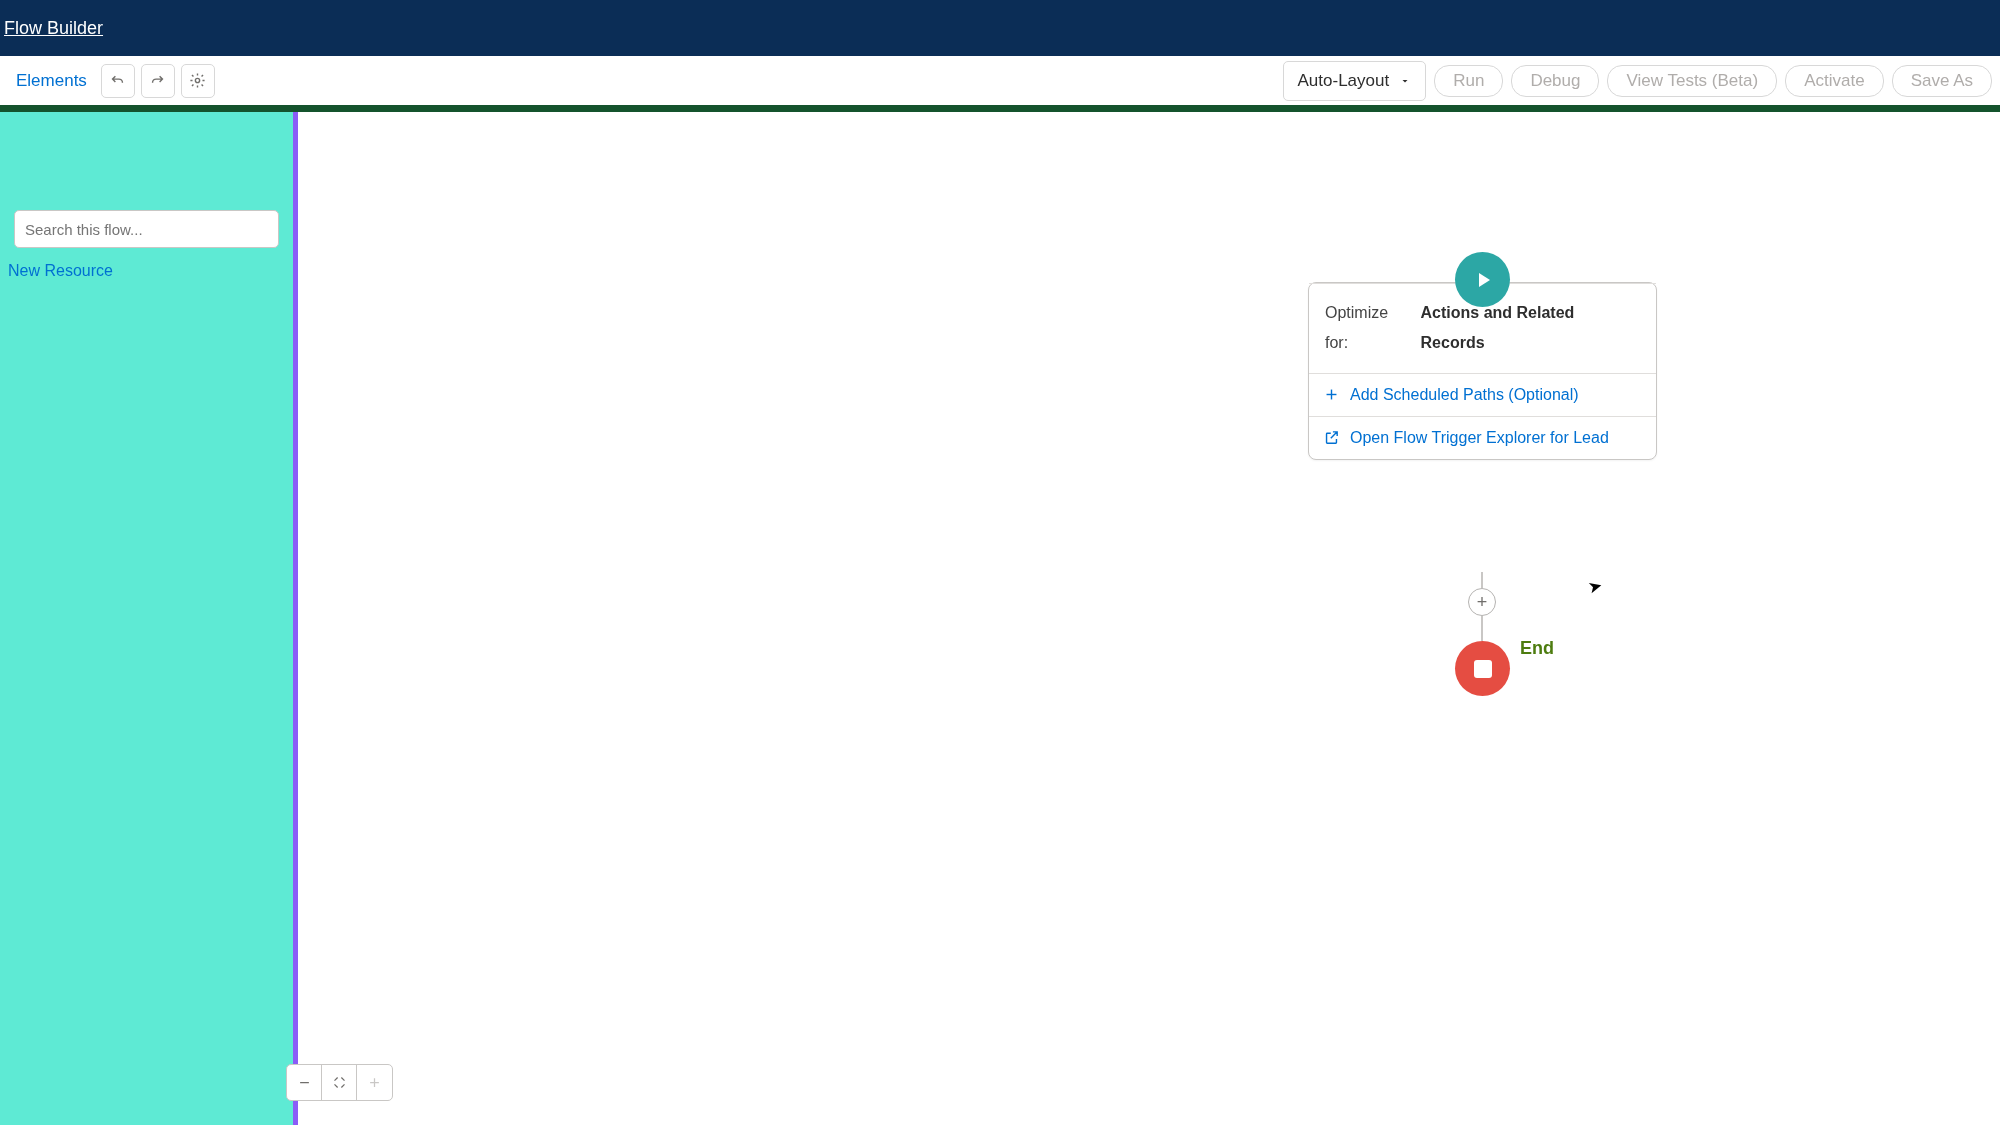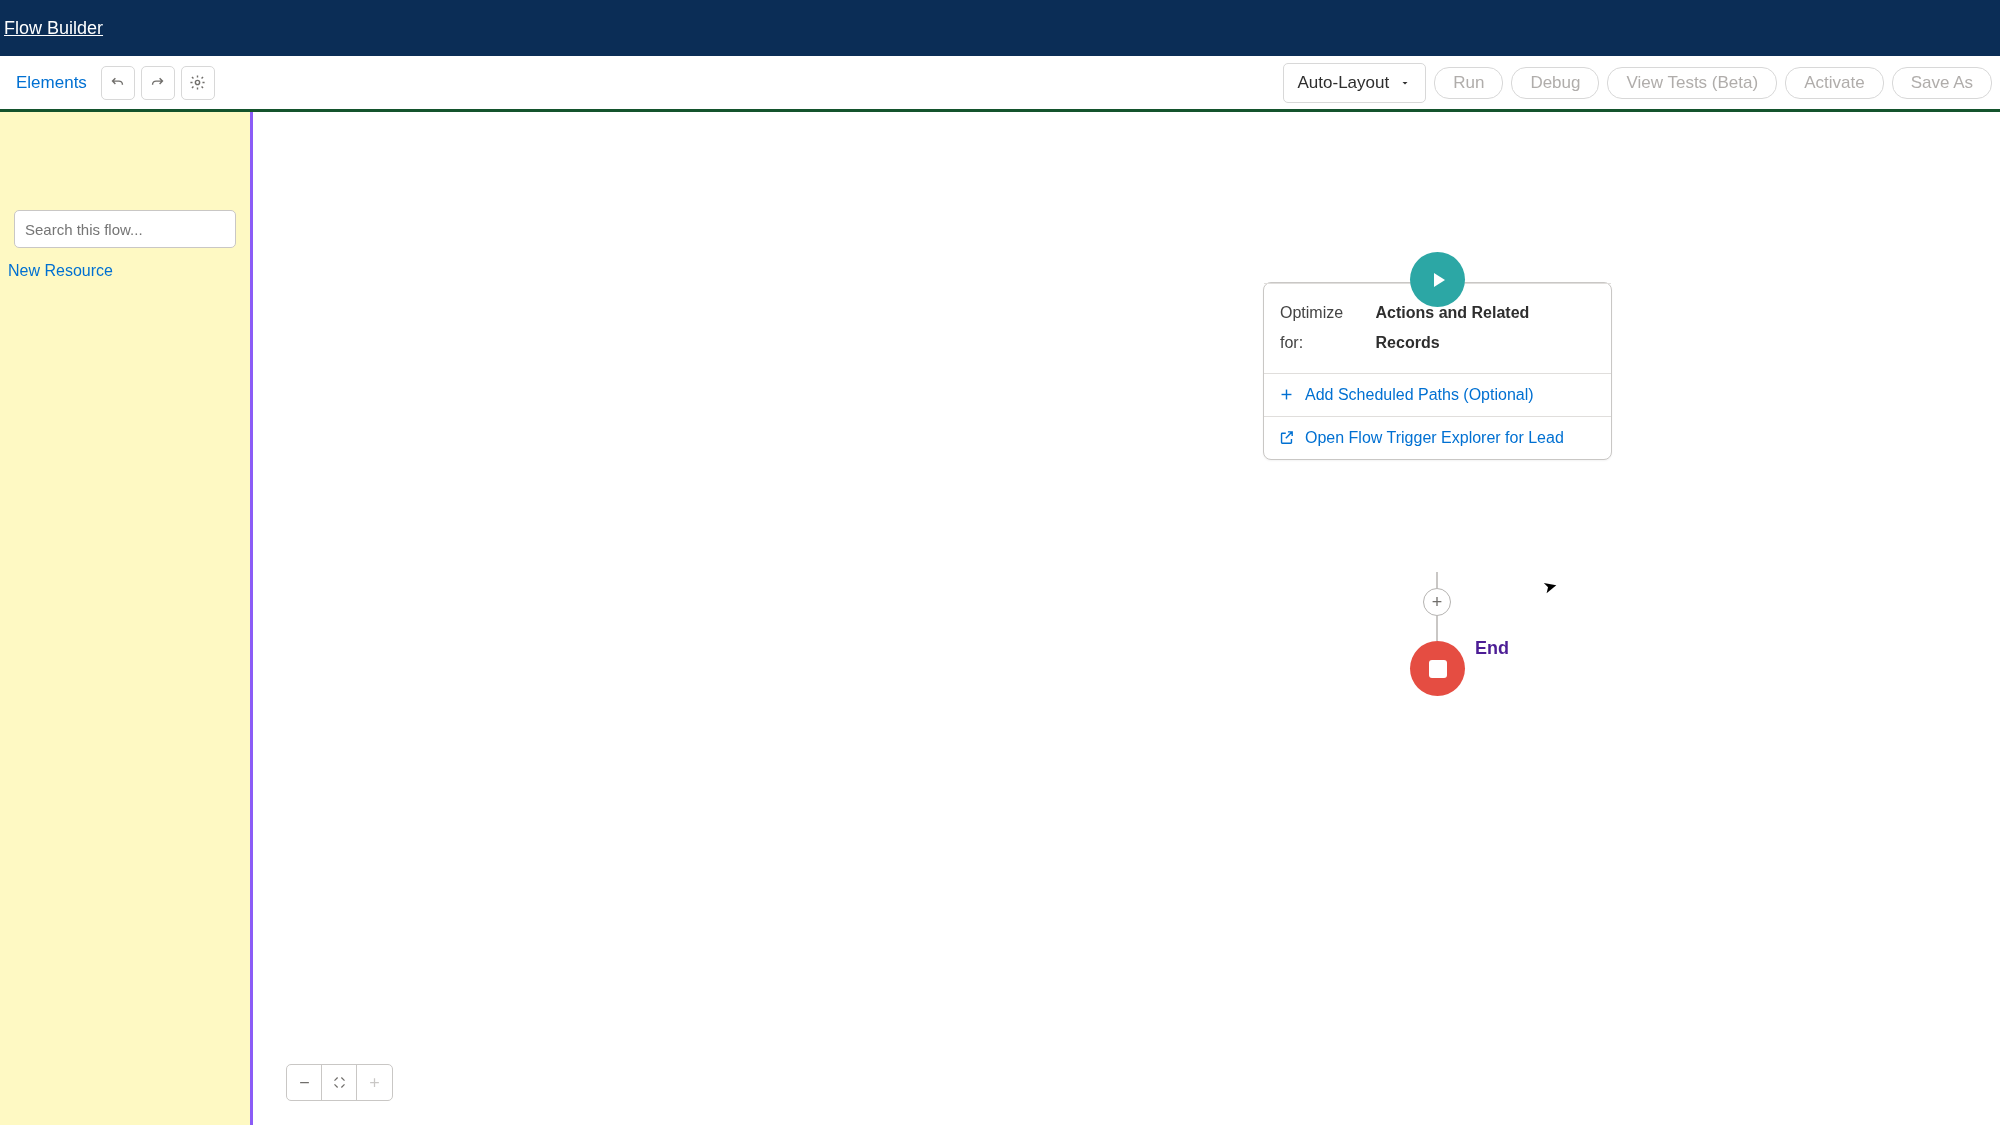--- a/index.html
+++ b/index.html
@@ -12,21 +12,21 @@
       align-items: center;
       padding: 0 10px;
       color: #fff;
       font-size: 18px;
       text-decoration: underline;
     }
     .top-bar-title { margin-left: -6px; }
 
     .toolbar {
       background: #fff;
-      border-bottom: 3px solid #14532d;
+      border-bottom: 7px solid #14532d;
       height: 56px;
       display: flex;
       align-items: center;
       padding: 12px 8px;
       gap: 12px;
     }
     .toolbar-left { display: flex; align-items: center; gap: 6px; }
     .toolbar-right { margin-left: auto; display: flex; align-items: center; gap: 8px; }
 
     .link-btn { color: #0070d2; font-size: 17px; cursor: pointer; padding: 6px 8px; }
@@ -62,23 +62,23 @@
       height: 32px;
       padding: 0 18px;
       color: #b0adab;
       font-size: 17px;
       cursor: default;
     }
 
     .workspace { position: relative; display: flex; height: calc(100% - 112px); }
 
     .sidebar {
-      width: 253px;
-      background: #fef9c3;
-      border-right: 3px solid #8b5cf6;
+      width: 298px;
+      background: #5eead4;
+      border-right: 5px solid #8b5cf6;
       padding: 14px;
       display: flex; flex-direction: column; gap: 14px;
     }
     .search-input {
       width: 100%;
       border: 1px solid #c9c7c5;
       border-radius: 5px;
       height: 38px;
       padding: 0 10px;
       font-size: 15px;
@@ -160,21 +160,21 @@
       left: 1157px; top: 529px;
       width: 55px; height: 55px;
       border-radius: 50%;
       background: #e54d42;
       display: flex; align-items: center; justify-content: center;
     }
     .end-square { width: 18px; height: 18px; background: #fff; border-radius: 3px; }
     .end-label {
       position: absolute;
       left: 1222px; top: 526px;
-      font-size: 18px; font-weight: 700; color: #4c1d95;
+      font-size: 18px; font-weight: 700; color: #4d7c0f;
     }
 
     .cursor {
       position: absolute;
       left: 1290px; top: 464px;
       font-size: 17px; color: #000;
       transform: rotate(-15deg);
     }
 
     

